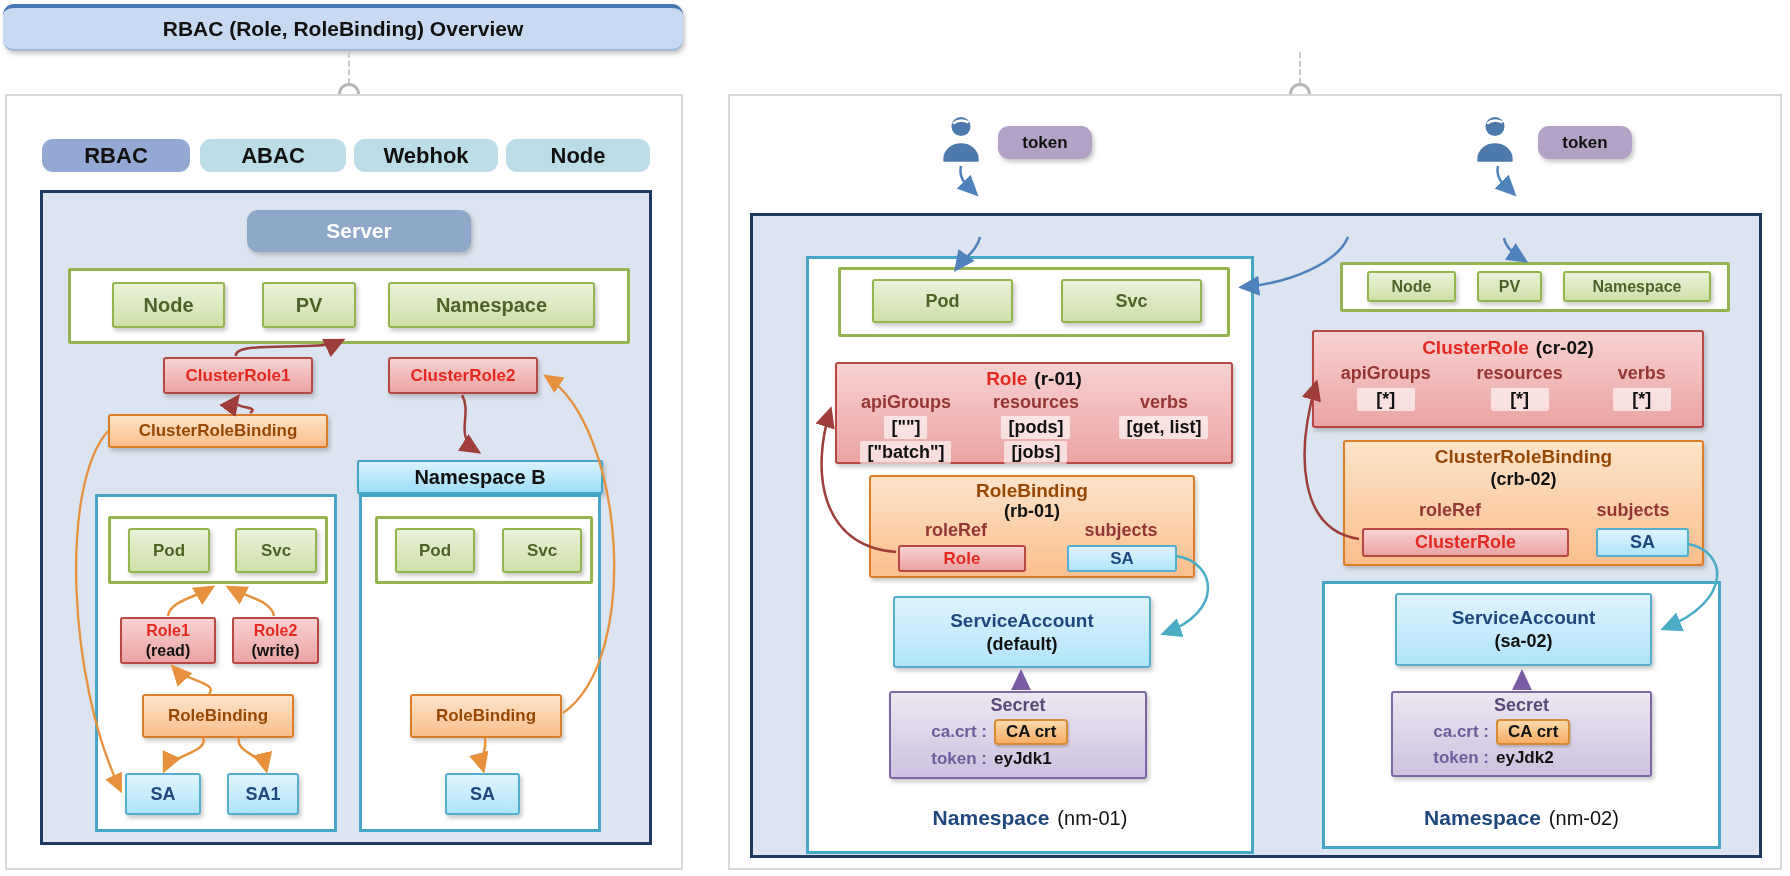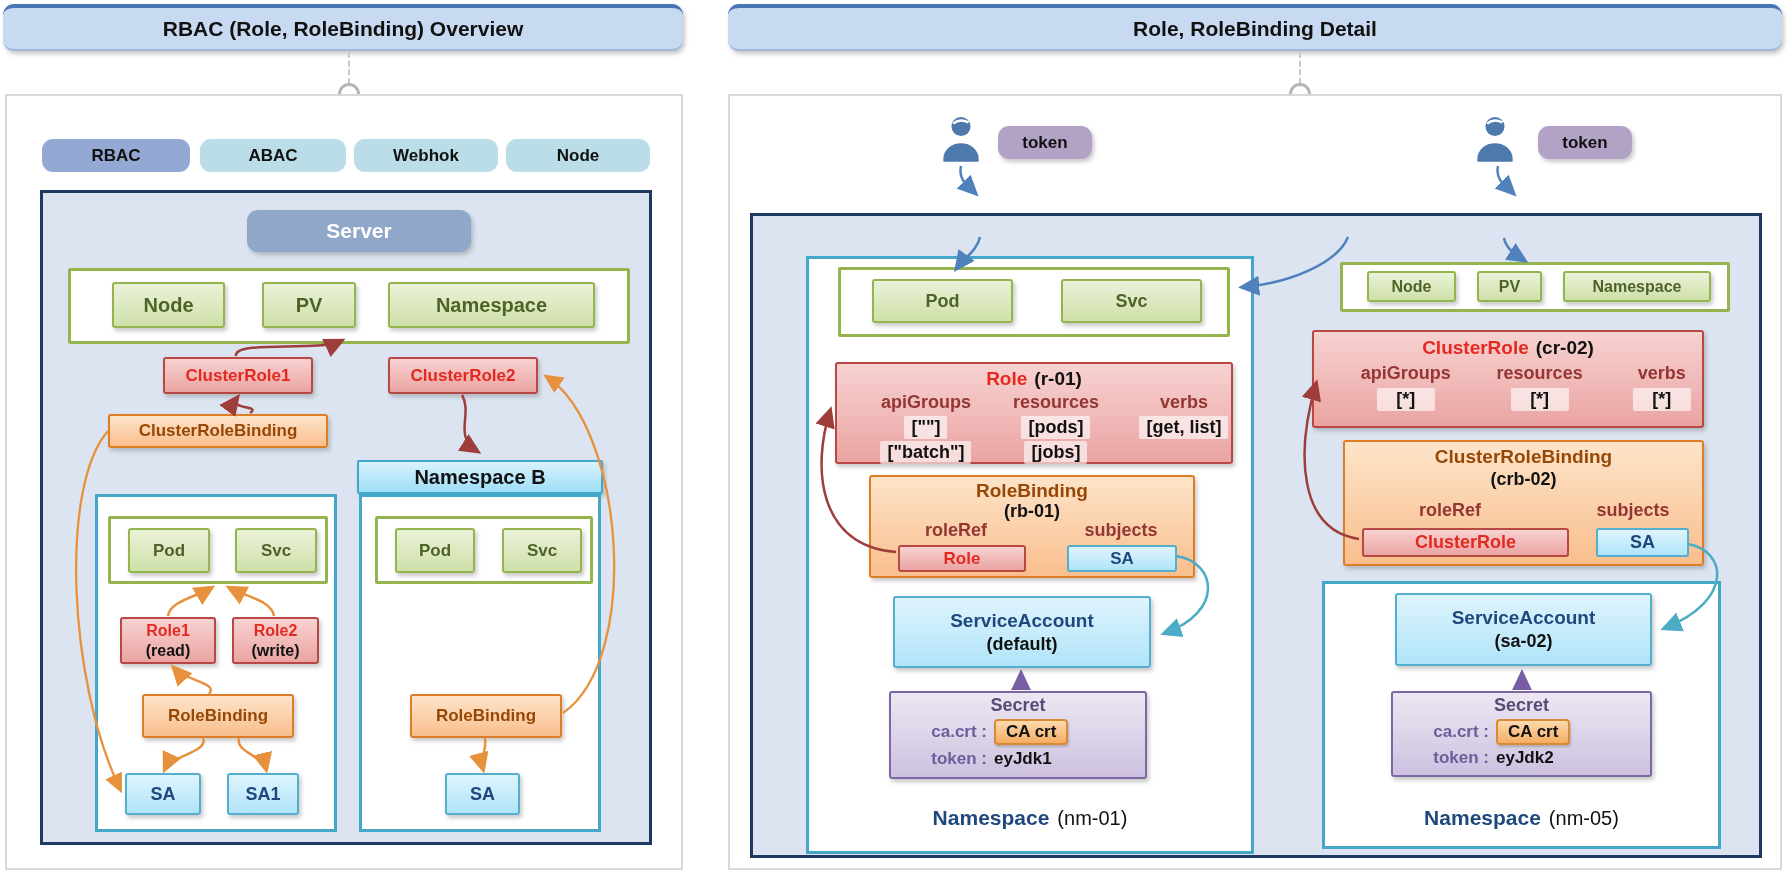--- a/index.html
+++ b/index.html
@@ -9,21 +9,21 @@
   .ctr{display:flex;align-items:center;justify-content:center;text-align:center;border-radius:11px;}
   .shadow{box-shadow:2px 3px 4px rgba(110,110,110,.38);}
   
   .title-bar{background:#c8daf1;border-top:4px solid #4776b5;border-bottom:2px solid #9eb9dd;
              font-weight:bold;font-size:21px;color:#111;}
   .outer-box{border:2px solid #d9d9d9;background:#ffffff;}
   .connector-line{border-left:2px dashed #c9c9c9;}
   .connector-circle{width:22px;height:22px;border:3px solid #b5b5b5;border-radius:50%;background:#fff;}
   .navy-box{border:3px solid #1e3a63;background:#dbe4f0;}
   
-  .tab{font-weight:bold;font-size:17px;color:#111;}
+  .tab{font-weight:bold;font-size:22px;color:#111;}
   .tab-active{background:#93a9d3;}
   .tab-plain{background:#badde7;}
   .cluster-hdr{background:#8fa8c9;color:#ffffff;font-weight:bold;font-size:21px;}
   .green-wrap{border:3px solid #94b54e;background:#ffffff;border-radius:2px;}
   .green-item{background:linear-gradient(180deg,#eaf2da,#cfe0a8);border:2px solid #94b54e;
               border-radius:3px;color:#4f6228;font-weight:bold;}
   .red-box{background:linear-gradient(180deg,#f7d2d1,#eaa4a2);border:2px solid #b84844;
            border-radius:3px;font-weight:bold;}
   .red-text{color:#e42a20;}
   .darkred-text{color:#943634;}
@@ -38,21 +38,21 @@
   .api-bar{background:linear-gradient(180deg,#f4f8fd 0%,#cfdef2 55%,#a9c3e3 100%);
            border:2px solid #7f9cc4;border-radius:3px;color:#1f497d;font-weight:bold;font-size:20px;}
   .purple-box{background:linear-gradient(180deg,#ece7f2,#cdc1e0);border:2px solid #7c68a4;
               border-radius:3px;font-weight:bold;}
   .purple-title{color:#5b4a78;}
   .purple-label{color:#6e5d9b;}
   .ca-chip{background:linear-gradient(180deg,#fcd9ad,#f6ad62);border:2px solid #d98b33;
            border-radius:4px;color:#111;font-weight:bold;font-size:17px;box-shadow:1px 2px 2px rgba(120,120,120,.4);}
   .val-chip{background:rgba(255,255,255,.62);color:#111;font-weight:bold;font-size:16px;
             padding:1px 7px;border-radius:2px;white-space:nowrap;}
-  .hdr3{display:grid;width:100%;padding-left:20px;}
+  .hdr3{display:grid;width:100%;}
   .hdr3 span{text-align:center;font-weight:bold;font-size:18px;}
   .cell{display:flex;justify-content:center;align-items:center;}
   svg.overlay{position:absolute;left:0;top:0;pointer-events:none;}
   .two-line{line-height:1.25;}
 </style>
 </head>
 <body>
 
 <div id="canvas">
 
@@ -141,23 +141,20 @@
   <div class="abs green-item ctr shadow" style="left:502px;top:528px;width:80px;height:45px;font-size:17px;">
       <span>Svc</span>
     </div>
   <div class="abs orange-box ctr shadow" style="left:410px;top:694px;width:152px;height:44px;font-size:17px;">
       <span>RoleBinding</span>
     </div>
   <div class="abs sa-box ctr shadow" style="left:445px;top:773px;width:75px;height:42px;font-size:18px;">
       <span>SA</span>
     </div>
 
-  <div class="abs title-bar ctr shadow" style="left:728px;top:4px;width:1054px;height:47px;">
-    <span>Role, RoleBinding Detail</span>
-  </div>
   <div class="abs connector-line" style="left:1299px;top:52px;height:32px;"></div>
   <div class="abs connector-circle" style="left:1289px;top:83px;"></div>
   <div class="abs outer-box" style="left:728px;top:94px;width:1054px;height:776px;"></div>
 
   <div class="abs" style="left:936px;top:112px;width:50px;height:54px;">
     <svg width="50" height="54" viewBox="0 0 24 26">
       <circle cx="12" cy="7" r="4.6" fill="#4d79ad"></circle>
       <path d="M3.5,24 v-1.5 a8.5,7.5 0 0 1 17,0 V24 z" fill="#4d79ad"></path>
       <path d="M8.2,5.6 q3.2,-2.6 7.4,-0.6" stroke="#ffffff" stroke-width="1.2" fill="none"></path>
     </svg>
@@ -331,21 +328,21 @@
       <span class="purple-label" style="width:96px;text-align:right;">ca.crt :</span>
       <span class="ca-chip ctr" style="margin-left:7px;padding:1px 10px;">CA crt</span>
     </div>
     <div style="display:flex;align-items:center;margin-top:3px;font-size:17px;">
       <span class="purple-label" style="width:96px;text-align:right;">token :</span>
       <span style="margin-left:7px;color:#111;">eyJdk2</span>
     </div>
   </div>
   <div class="abs ctr" style="left:1322px;top:802px;width:399px;height:32px;gap:8px;">
     <span style="color:#1f497d;font-weight:bold;font-size:21px;">Namespace</span>
-    <span style="color:#111;font-size:20px;">(nm-05)</span>
+    <span style="color:#111;font-size:20px;">(nm-02)</span>
   </div>
 
   <svg class="overlay" width="1790" height="876" viewBox="0 0 1790 876">
     <defs>
       <marker id="mRed" markerWidth="10" markerHeight="10" refX="6.5" refY="4.5" orient="auto">
         <path d="M0,0.5 L8.5,4.5 L0,8.5 z" fill="#9e3d39"></path>
         </marker>
       <marker id="mOrange" markerWidth="10" markerHeight="10" refX="6.5" refY="4.5" orient="auto">
         <path d="M0,0.5 L8.5,4.5 L0,8.5 z" fill="#e8913c"></path>
         </marker>

